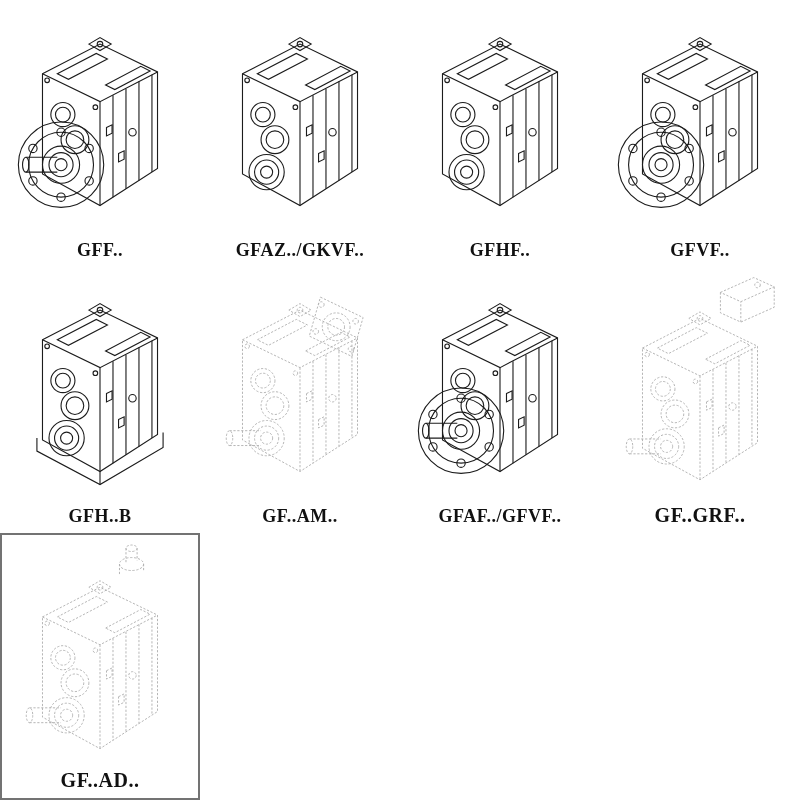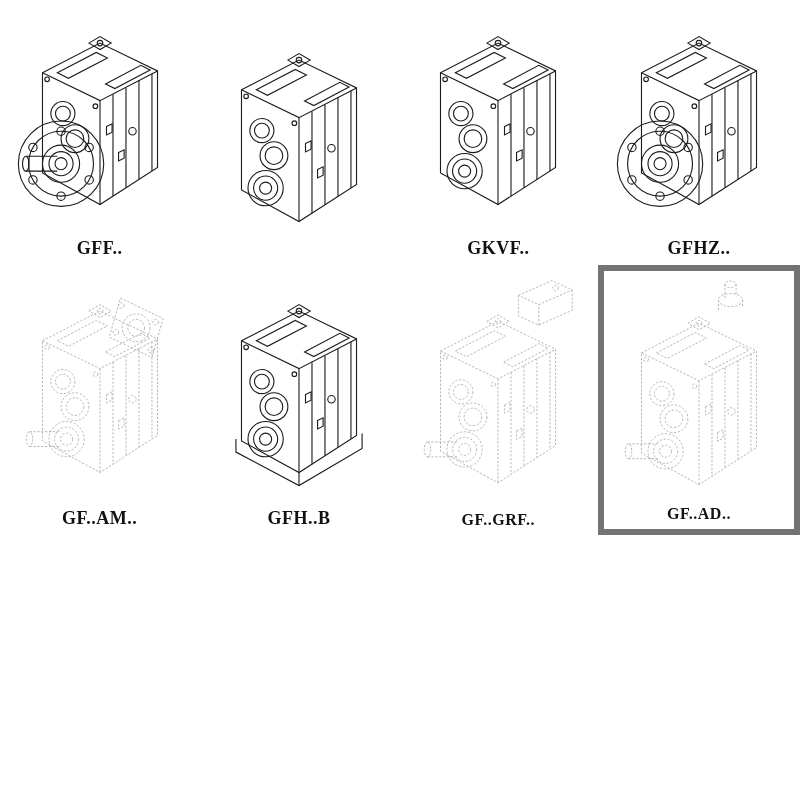--- a/index.html
+++ b/index.html
@@ -13,31 +13,31 @@
     display: grid;
     grid-template-columns: repeat(4, 1fr);
     grid-template-rows: repeat(3, 1fr);
   }
   figure.cell {
     margin: 0; padding: 4px 2px 6px 2px;
     display: flex; flex-direction: column;
     align-items: center; justify-content: flex-end;
     box-sizing: border-box;
   }
-  figure.cell.boxed { border: 6px solid #737373; }
+  figure.cell.boxed { border: 2px solid #737373; }
   .art { flex: 1 1 auto; width: 100%; display: flex; align-items: center; justify-content: center; }
   svg.drawing { width: 186px; height: 218px; stroke-width: 1.2; }
   svg.drawing.dark  { color: #1c1c1c; }
   svg.drawing.light { color: #b0b0b0; stroke-width: 1; stroke-dasharray: 2.4 1.8; }
   figcaption.model-label {
     font-weight: bold; font-size: 18px; color: #111111;
     letter-spacing: 0.5px; text-align: center; margin-top: 12px;
     white-space: nowrap;
   }
-  figcaption.model-label.lg { font-size: 16px; }
+  figcaption.model-label.lg { font-size: 20px; }
   .defs-holder { position: absolute; width: 0; height: 0; overflow: hidden; }
 </style>
 </head>
 <body>
 
 <div class="defs-holder">
 <svg width="0" height="0" aria-hidden="true">
   <defs>
 
     <g id="h" fill="none" stroke="currentColor">
@@ -143,73 +143,85 @@
   </figure>
 
   <figure class="cell">
     <div class="art">
       <svg class="drawing dark" viewBox="0 0 180 235">
         <use href="#h"></use>
           <use href="#b2"></use>
           <use href="#ob"></use>
       </svg>
     </div>
-  </figure>
-
-  <figure class="cell">
-    <div class="art">
-      <svg class="drawing dark" viewBox="0 0 180 235">
-        <use href="#h"></use>
-          <use href="#b2"></use>
-          <use href="#ob"></use>
-      </svg>
-    </div>
-    <figcaption class="model-label">GKVF..</figcaption>
+    <figcaption class="model-label">GFAZ../GKVF..</figcaption>
+  </figure>
+
+  <figure class="cell">
+    <div class="art">
+      <svg class="drawing dark" viewBox="0 0 180 235">
+        <use href="#h"></use>
+          <use href="#b2"></use>
+          <use href="#ob"></use>
+      </svg>
+    </div>
+    <figcaption class="model-label">GFHF..</figcaption>
   </figure>
 
   <figure class="cell">
     <div class="art">
       <svg class="drawing dark" viewBox="0 0 180 235">
         <use href="#h"></use>
           <use href="#b2"></use>
           <use href="#fl"></use>
       </svg>
     </div>
-    <figcaption class="model-label">GFHZ..</figcaption>
-  </figure>
-
+    <figcaption class="model-label">GFVF..</figcaption>
+  </figure>
+
+
+  <figure class="cell">
+    <div class="art">
+      <svg class="drawing dark" viewBox="0 0 180 235">
+        <use href="#h"></use>
+          <use href="#b2"></use>
+          <use href="#ob"></use>
+          <use href="#ft"></use>
+      </svg>
+    </div>
+    <figcaption class="model-label">GFH..B</figcaption>
+  </figure>
 
   <figure class="cell">
     <div class="art">
       <svg class="drawing light" viewBox="0 0 180 235">
         <use href="#h"></use>
           <use href="#b2"></use>
           <use href="#ob"></use>
         <g transform="translate(4,8)">
             <use href="#sh"></use>
           </g>
         <use href="#pl"></use>
       </svg>
     </div>
     <figcaption class="model-label">GF..AM..</figcaption>
   </figure>
 
-  <figure class="cell">
-    <div class="art">
-      <svg class="drawing dark" viewBox="0 0 180 235">
-        <use href="#h"></use>
-          <use href="#b2"></use>
-          <use href="#ob"></use>
-          <use href="#ft"></use>
-      </svg>
-    </div>
-    <figcaption class="model-label">GFH..B</figcaption>
-  </figure>
-
-
+
+  <figure class="cell">
+    <div class="art">
+      <svg class="drawing dark" viewBox="0 0 180 235">
+        <use href="#h"></use>
+          <use href="#b2"></use>
+          <use href="#fl"></use>
+          <use href="#sh"></use>
+      </svg>
+    </div>
+    <figcaption class="model-label">GFAF../GFVF..</figcaption>
+  </figure>
 
 
   <figure class="cell">
     <div class="art">
       <svg class="drawing light" viewBox="0 0 180 235">
         <g transform="translate(0,10)">
           <use href="#h"></use>
             <use href="#b2"></use>
             <use href="#ob"></use>
           <g transform="translate(4,8)">

